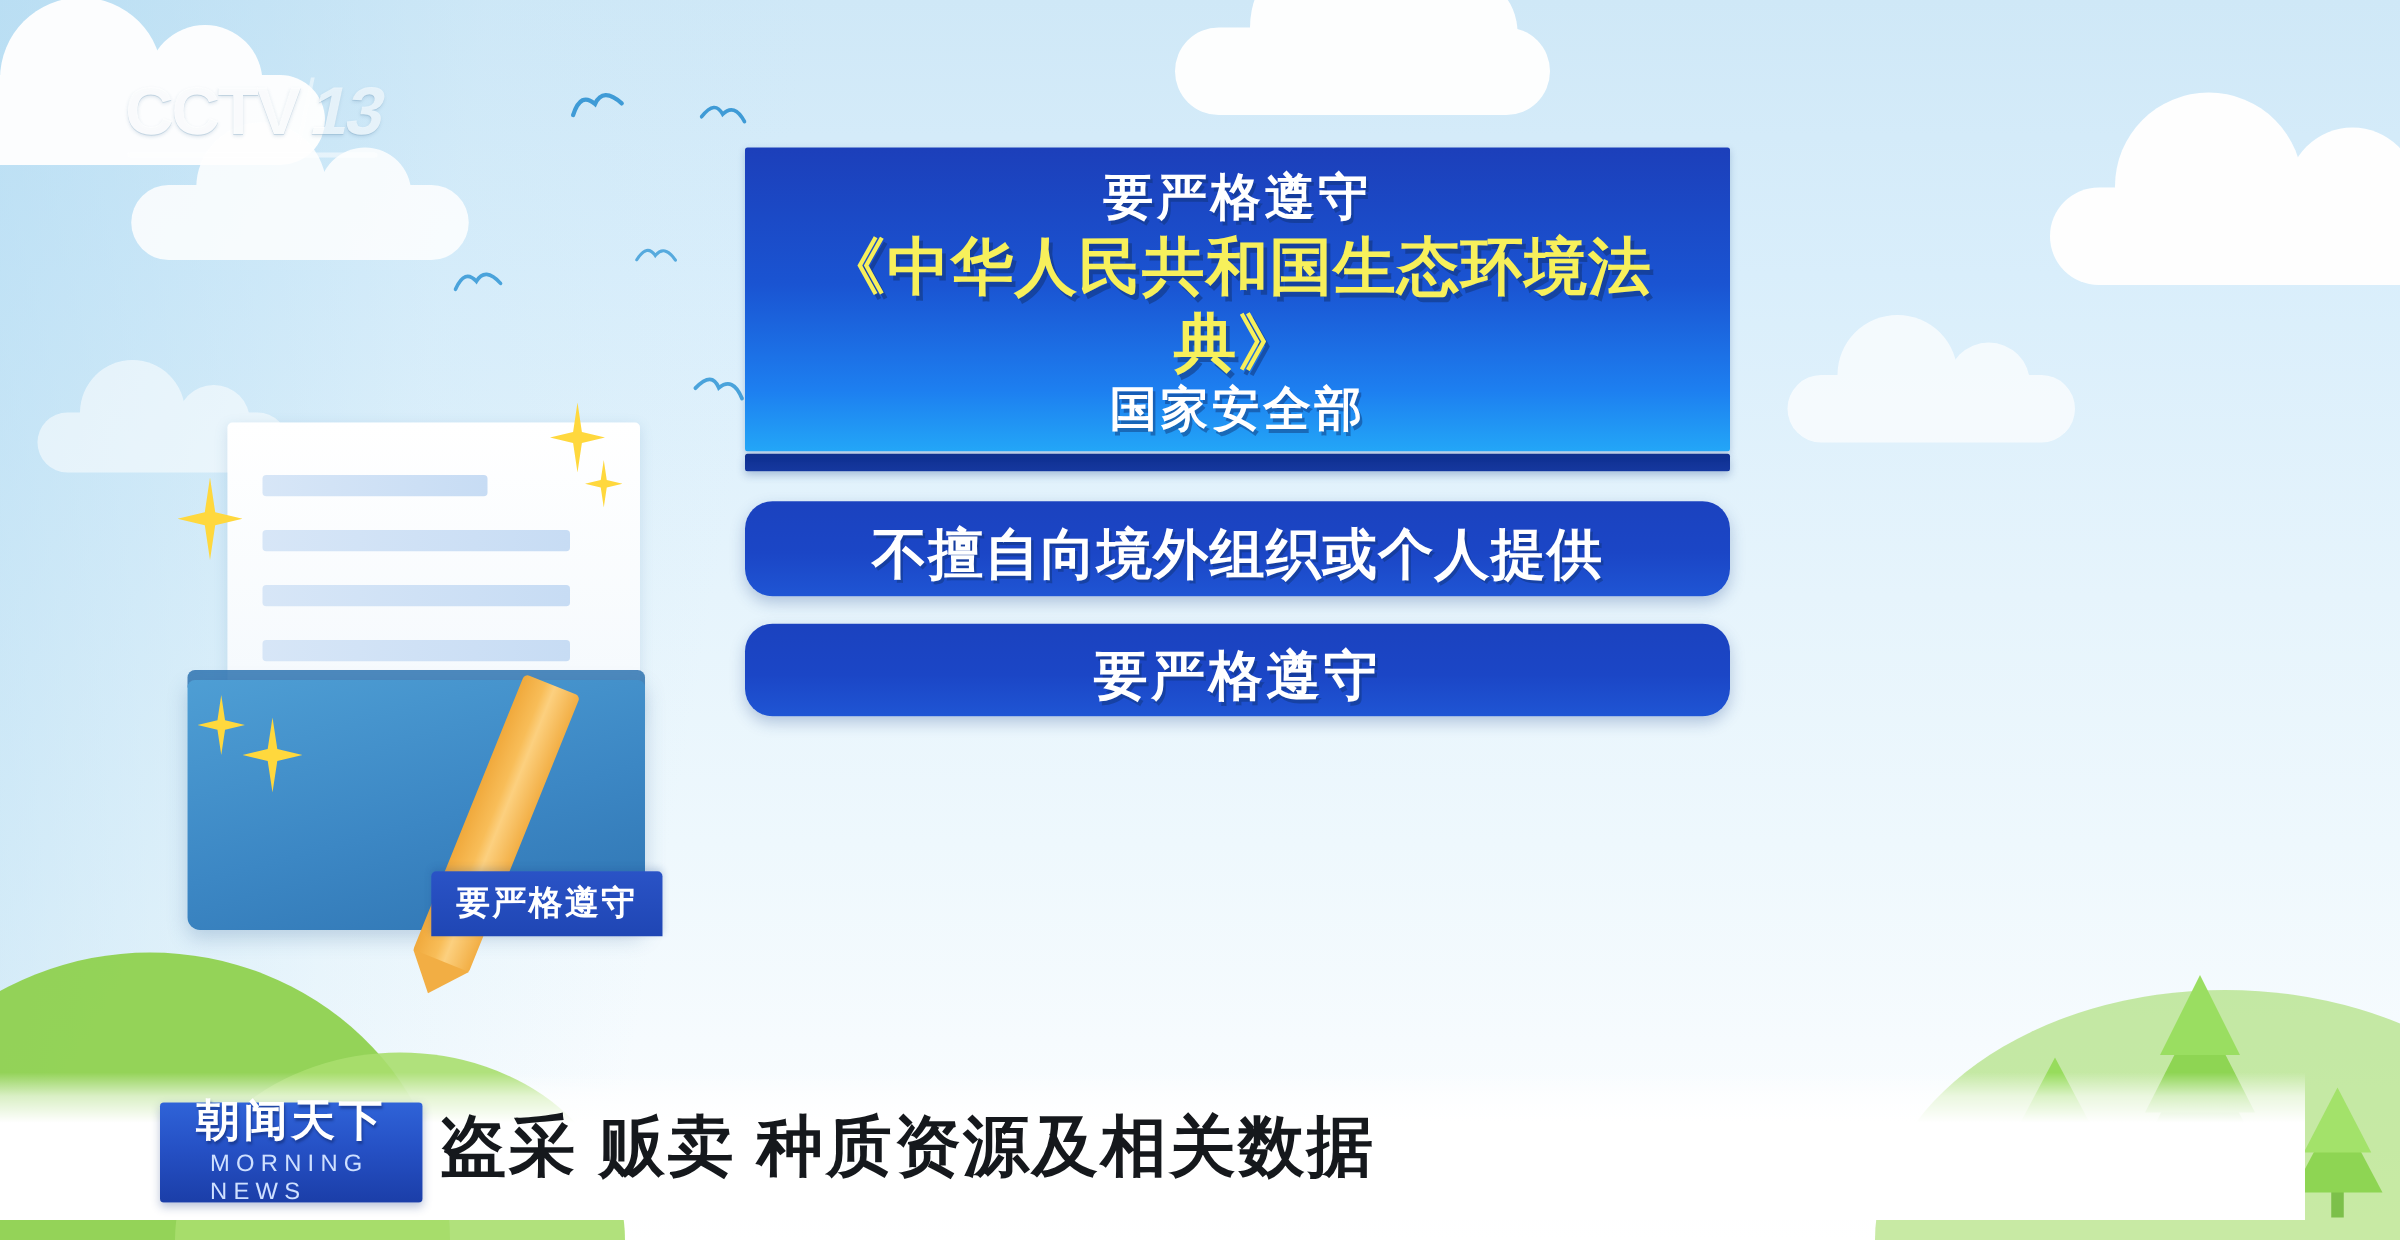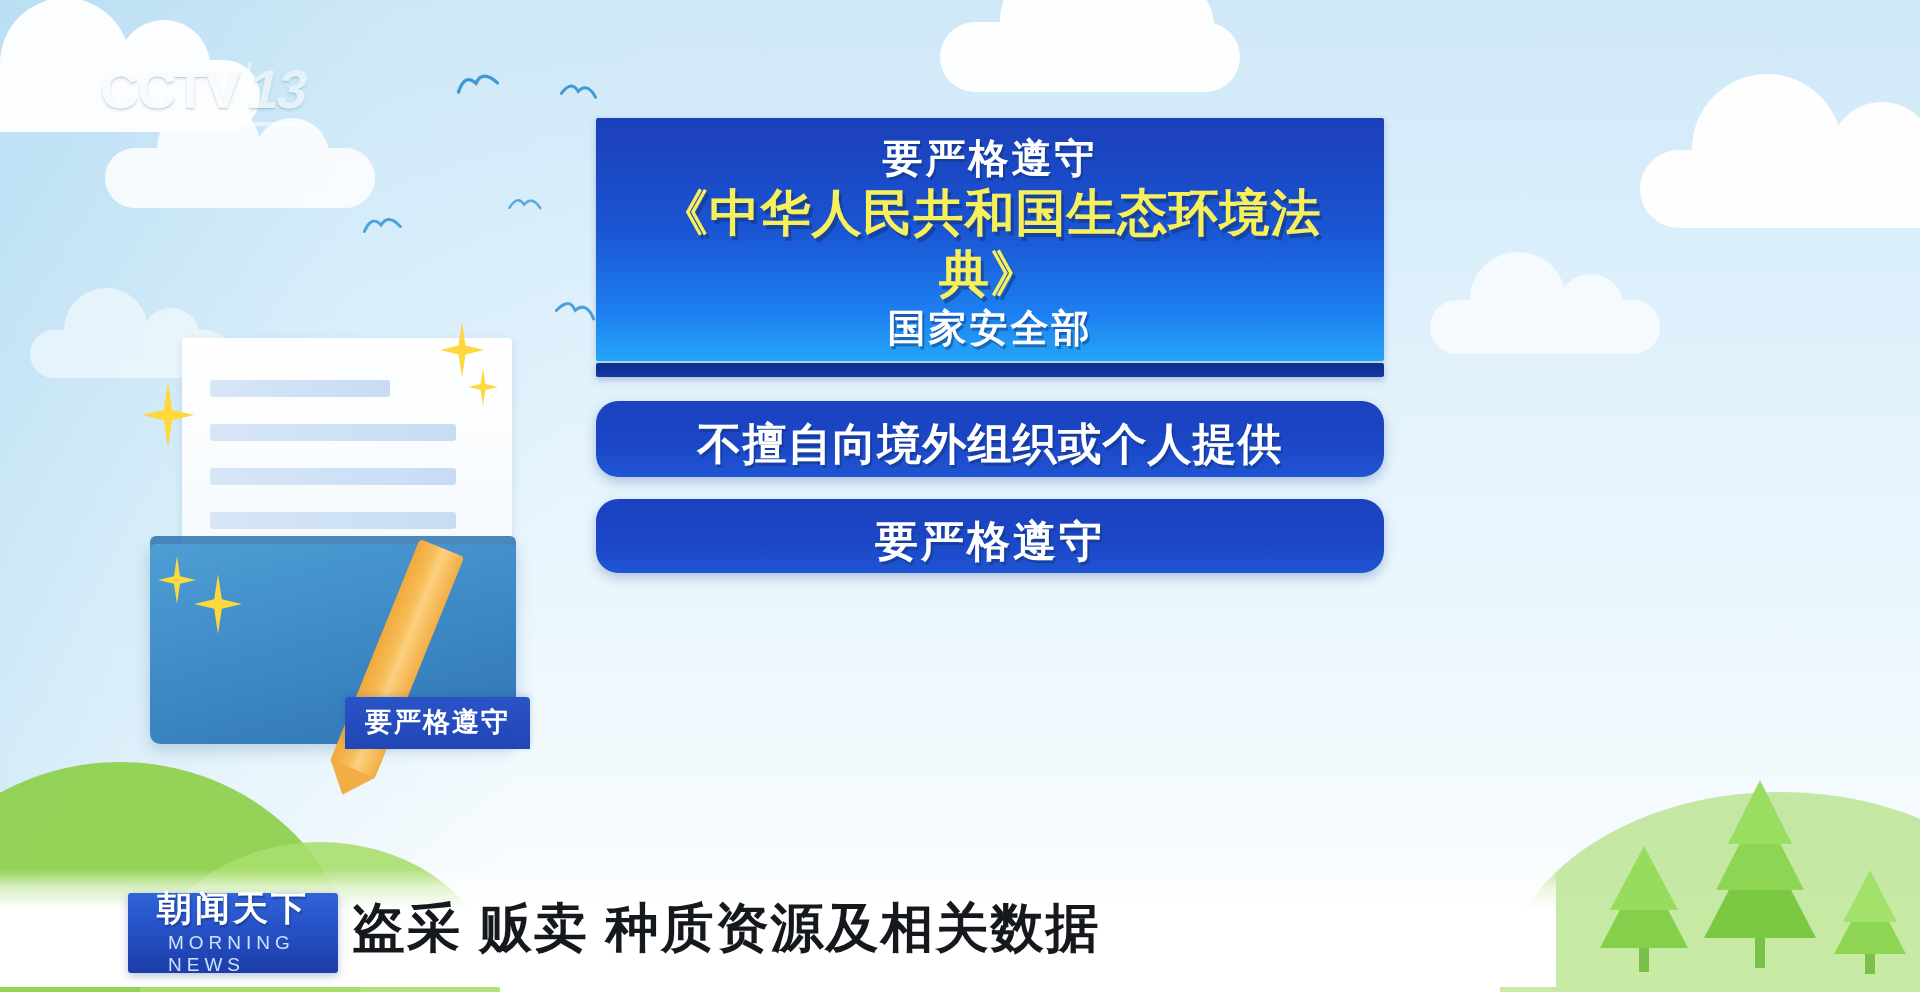--- a/index.html
+++ b/index.html
@@ -168,21 +168,21 @@
   
   .source-tag{
     position:absolute; left:345px; top:697px;
     background:linear-gradient(180deg,#2a53c6,#1f46b4);
     color:#fff; font-size:27px; font-weight:bold;
     padding:7px 20px 9px; border-radius:4px 4px 0 0;
     letter-spacing:2px;
     box-shadow:0 -2px 6px rgba(30,70,140,.2);
   }
   .banner{
-    position:absolute; left:0; bottom:5px; width:1556px; height:118px;
+    position:absolute; left:0; bottom:16px; width:1844px; height:118px;
     background:linear-gradient(180deg, rgba(255,255,255,.0) 0%, rgba(255,255,255,.65) 16%, #ffffff 34%, #ffffff 100%);
   }
   .brand{
     position:absolute; left:128px; bottom:14px; width:210px; height:80px;
     background:linear-gradient(180deg,#2f63d8 0%, #2550c4 48%, #1b3ea8 100%);
     border-radius:3px;
     display:flex; flex-direction:column; align-items:center; justify-content:center;
     box-shadow:0 3px 8px rgba(30,60,130,.3);
   }
   .brand-cn{ color:#fff; font-size:35px; font-weight:bold; letter-spacing:3px; line-height:1;

